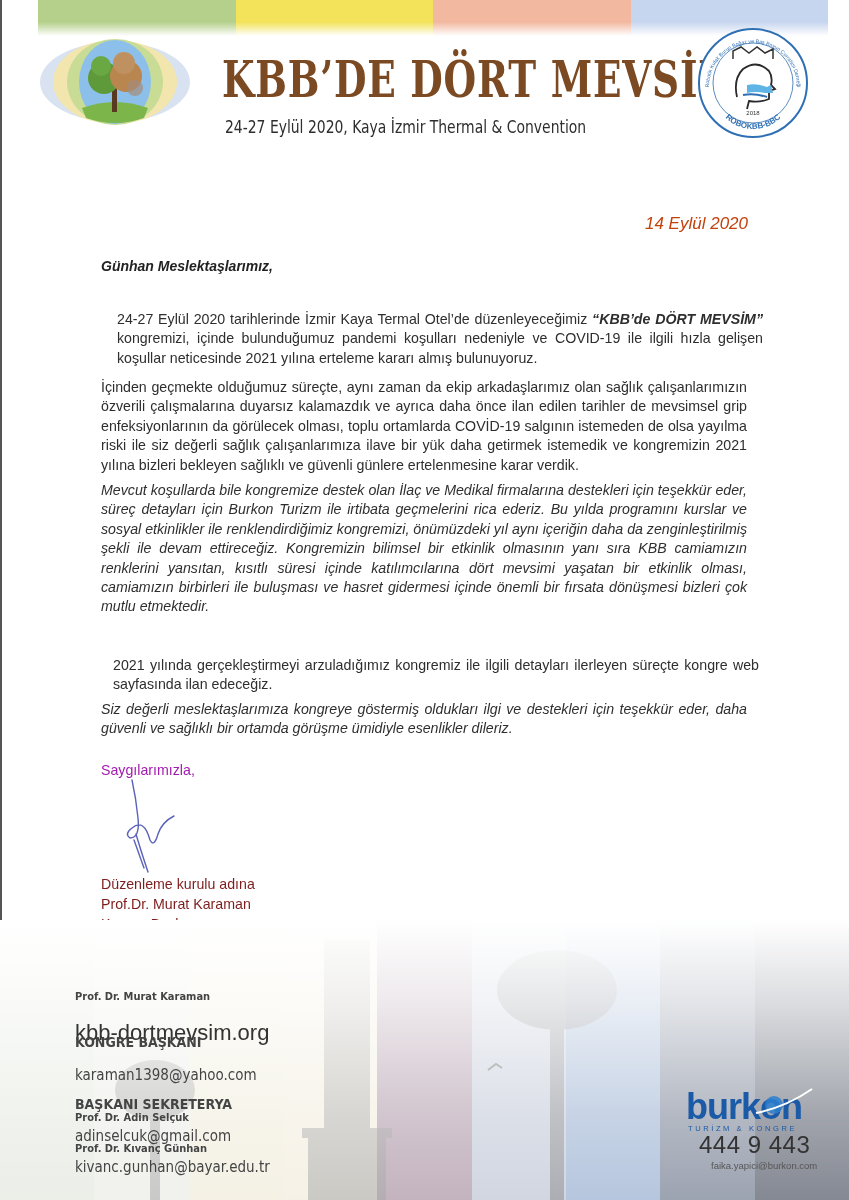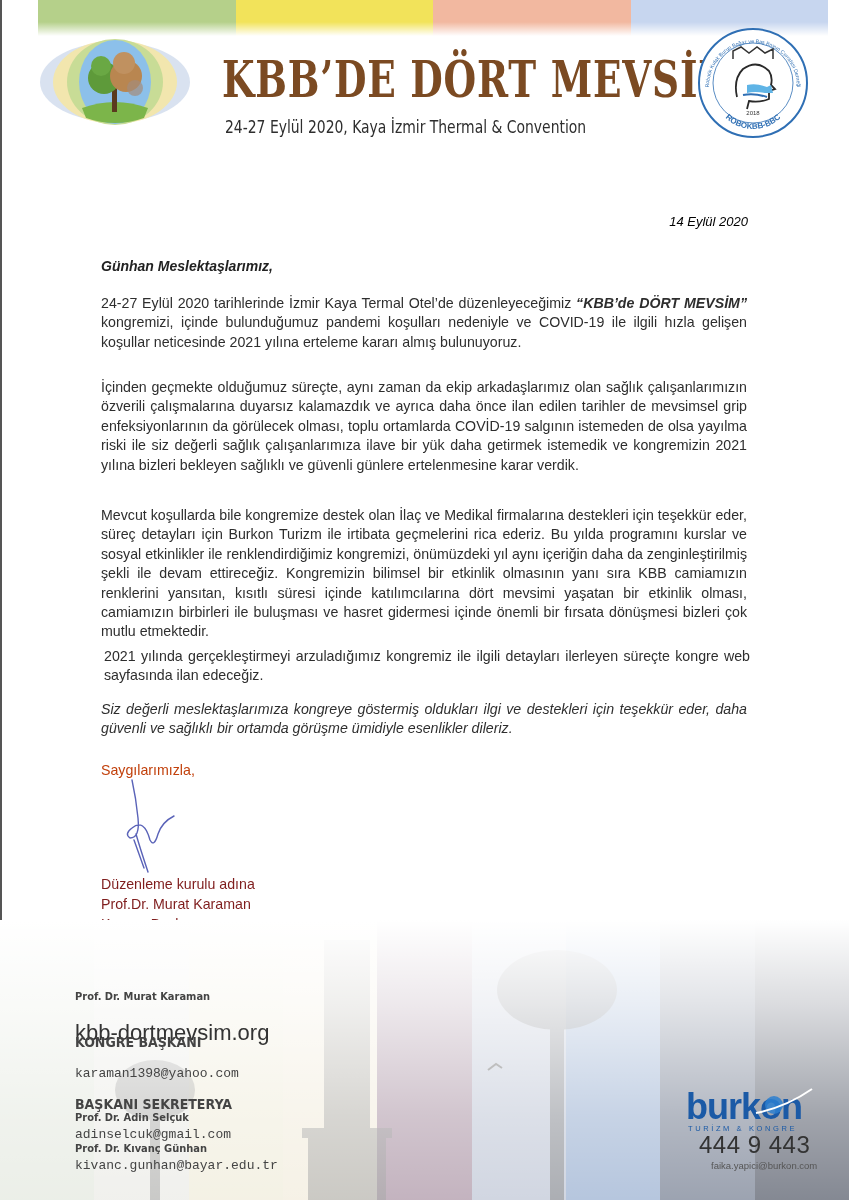--- a/index.html
+++ b/index.html
@@ -31,52 +31,52 @@
     transform: scaleX(0.78) scaleY(1.05); transform-origin: left top;
     white-space: nowrap; letter-spacing: 1px;
   }
   .header-sub {
     position: absolute; left: 225px; top: 116px;
     font-family: "DejaVu Sans Condensed", "DejaVu Sans", sans-serif;
     font-size: 18px; color: #2e2e2e; white-space: nowrap;
     transform: scaleX(0.86); transform-origin: left top;
   }
 
-  .date { position: absolute; right: 101px; top: 214px; font-size: 13px; font-style: italic; color: #000000; }
+  .date { position: absolute; right: 101px; top: 214px; font-size: 17px; font-style: italic; color: #c2410c; }
   .salutation { position: absolute; left: 101px; top: 258px; font-size: 14px; font-weight: bold; font-style: italic; color: #222; }
 
   .body-text {
     position: absolute; left: 101px; width: 646px;
     font-size: 14.2px; line-height: 19.4px; color: #2e2e2e;
     text-align: justify;
   }
   .p1 { top: 294px; }
   .p2 { top: 378px; }
-  .p3 { top: 506px; }
+  .p3 { top: 481px; font-style: italic; }
   .p4 { top: 644px; }
   .p5 { top: 700px; font-style: italic; }
-  .closing { position: absolute; left: 101px; top: 762px; font-size: 14.2px; color: #c2410c; }
+  .closing { position: absolute; left: 101px; top: 762px; font-size: 14.2px; color: #a21caf; }
 
   .signature { position: absolute; left: 118px; top: 778px; width: 70px; height: 95px; }
   .sign-block { position: absolute; left: 101px; top: 874px; font-size: 14.2px; line-height: 20px; color: #7f1d1d; }
 
   
   .footer-bg { position: absolute; left: 0; top: 920px; width: 849px; height: 280px; overflow: hidden; }
   .footer-bg .strip { position: absolute; top: 0; height: 280px; }
   .footer-fade {
     position: absolute; left: 0; top: 920px; width: 849px; height: 280px;
     background: linear-gradient(to bottom, #fff 0%, rgba(255,255,255,0.75) 30%, rgba(255,255,255,0.35) 70%, rgba(255,255,255,0.15) 100%);
   }
   .footer-art { position: absolute; left: 0; top: 920px; width: 849px; height: 280px; }
 
   .website { position: absolute; left: 75px; top: 1020px; font-size: 22px; color: #333; }
   .contact { position: absolute; left: 75px; font-family: "DejaVu Sans Condensed", "DejaVu Sans", sans-serif; color: #444; white-space: nowrap; }
   .contact.head { font-size: 14px; font-weight: bold; }
   .contact.name { font-size: 11px; font-weight: bold; }
-  .contact.mail { font-size: 13px; font-family: Liberation Mono, monospace; }
+  .contact.mail { font-size: 15px; }
 
   .burkon-logo { position: absolute; left: 686px; top: 1085px; width: 130px; height: 48px; }
   .burkon-phone { position: absolute; left: 690px; top: 1131px; font-size: 24px; color: #333; letter-spacing: 0.5px; margin-left: 9px; }
   .burkon-mail { position: absolute; left: 697px; top: 1160px; font-size: 9.5px; color: #555; padding-left: 14px; }
 </style>
 </head>
 <body>
 
 <div class="left-rule"></div>
 
@@ -118,24 +118,24 @@
   </text>
   <path id="ringTop" d="M12 60 A44 44 0 0 1 100 60" fill="none"></path>
   <text font-size="5.2" fill="#2f6fb4" font-family="Liberation Sans, sans-serif">
     <textPath href="#ringTop" startOffset="50%" text-anchor="middle">Robotik Kulak Burun Boğaz ve Baş Boyun Cerrahisi Derneği</textPath>
   </text>
 </svg>
 
 <div class="date">14 Eylül 2020</div>
 <div class="salutation">Günhan Meslektaşlarımız,</div>
 
-<p class="body-text p1" style="margin:0"><span>24-27 Eylül 2020 tarihlerinde İzmir Kaya Termal Otel’de düzenleyeceğimiz </span><b><i>“KBB’de DÖRT MEVSİM”</i></b><span> kongremizi, içinde bulunduğumuz pandemi koşulları nedeniyle ve COVID-19 ile ilgili hızla gelişen koşullar neticesinde 2021 yılına erteleme kararı almış bulunuyoruz.</span></p>
+<p class="body-text p1" style="margin:16px"><span>24-27 Eylül 2020 tarihlerinde İzmir Kaya Termal Otel’de düzenleyeceğimiz </span><b><i>“KBB’de DÖRT MEVSİM”</i></b><span> kongremizi, içinde bulunduğumuz pandemi koşulları nedeniyle ve COVID-19 ile ilgili hızla gelişen koşullar neticesinde 2021 yılına erteleme kararı almış bulunuyoruz.</span></p>
 <p class="body-text p2" style="margin:0">İçinden geçmekte olduğumuz süreçte, aynı zaman da ekip arkadaşlarımız olan sağlık çalışanlarımızın özverili çalışmalarına duyarsız kalamazdık ve ayrıca daha önce ilan edilen tarihler de mevsimsel grip enfeksiyonlarının da görülecek olması, toplu ortamlarda COVİD-19 salgının istemeden de olsa yayılma riski ile siz değerli sağlık çalışanlarımıza ilave bir yük daha getirmek istemedik ve kongremizin 2021 yılına bizleri bekleyen sağlıklı ve güvenli günlere ertelenmesine karar verdik.</p>
 <p class="body-text p3" style="margin:0">Mevcut koşullarda bile kongremize destek olan İlaç ve Medikal firmalarına destekleri için teşekkür eder, süreç detayları için Burkon Turizm ile irtibata geçmelerini rica ederiz.  Bu yılda programını kurslar ve sosyal etkinlikler ile renklendirdiğimiz kongremizi, önümüzdeki yıl aynı içeriğin daha da zenginleştirilmiş şekli ile devam ettireceğiz. Kongremizin bilimsel bir etkinlik olmasının yanı sıra KBB camiamızın renklerini yansıtan, kısıtlı süresi içinde katılımcılarına dört mevsimi yaşatan bir etkinlik olması, camiamızın birbirleri ile buluşması ve hasret gidermesi içinde önemli bir fırsata dönüşmesi bizleri çok mutlu etmektedir.</p>
-<p class="body-text p4" style="margin:3px">2021 yılında gerçekleştirmeyi arzuladığımız kongremiz ile ilgili detayları ilerleyen süreçte kongre web sayfasında ilan edeceğiz.</p>
+<p class="body-text p4" style="margin:12px">2021 yılında gerçekleştirmeyi arzuladığımız kongremiz ile ilgili detayları ilerleyen süreçte kongre web sayfasında ilan edeceğiz.</p>
 <p class="body-text p5" style="margin:0">Siz değerli meslektaşlarımıza kongreye göstermiş oldukları ilgi ve destekleri için teşekkür eder, daha güvenli ve sağlıklı bir ortamda görüşme ümidiyle esenlikler dileriz.</p>
 
 <div class="closing">Saygılarımızla,</div>
 
 <svg class="signature" viewBox="0 0 70 95">
   <path d="M14 2 Q18 20 20 40 Q22 60 12 60 Q6 56 14 50 Q26 40 32 62 Q36 70 40 56 Q44 44 56 38 M18 56 Q22 70 30 94 M16 62 L26 90" fill="none" stroke="#5a63b8" stroke-width="1.4" stroke-linecap="round"></path>
 </svg>
 
 <div class="sign-block">
   <div>Düzenleme kurulu adına</div>

